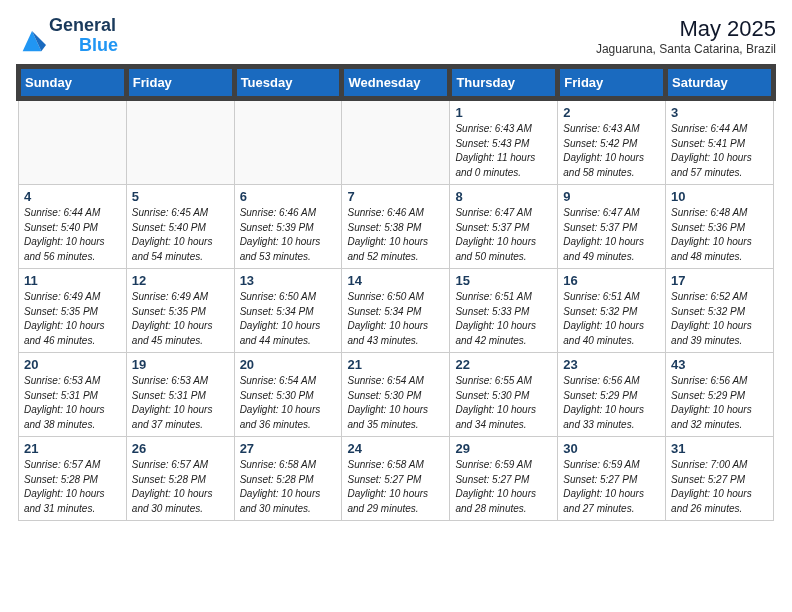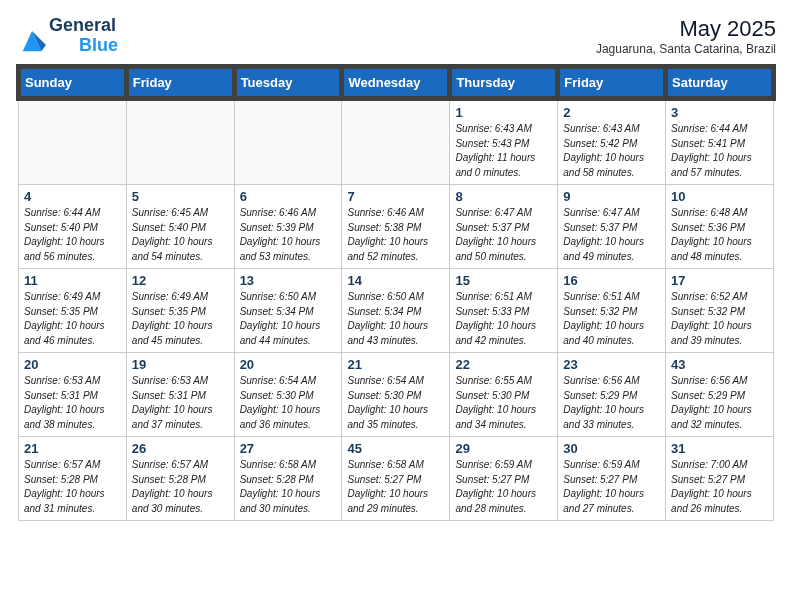--- a/index.html
+++ b/index.html
@@ -237,21 +237,21 @@
         </td>
         <td>
           <span class="day-num">26</span>
           <div class="day-info">Sunrise: 6:57 AM<br>Sunset: 5:28 PM<br>Daylight: 10 hours<br>and 30 minutes.</div>
         </td>
         <td>
           <span class="day-num">27</span>
           <div class="day-info">Sunrise: 6:58 AM<br>Sunset: 5:28 PM<br>Daylight: 10 hours<br>and 30 minutes.</div>
         </td>
         <td>
-          <span class="day-num">45</span>
+          <span class="day-num">24</span>
           <div class="day-info">Sunrise: 6:58 AM<br>Sunset: 5:27 PM<br>Daylight: 10 hours<br>and 29 minutes.</div>
         </td>
         <td>
           <span class="day-num">29</span>
           <div class="day-info">Sunrise: 6:59 AM<br>Sunset: 5:27 PM<br>Daylight: 10 hours<br>and 28 minutes.</div>
         </td>
         <td>
           <span class="day-num">30</span>
           <div class="day-info">Sunrise: 6:59 AM<br>Sunset: 5:27 PM<br>Daylight: 10 hours<br>and 27 minutes.</div>
         </td>

